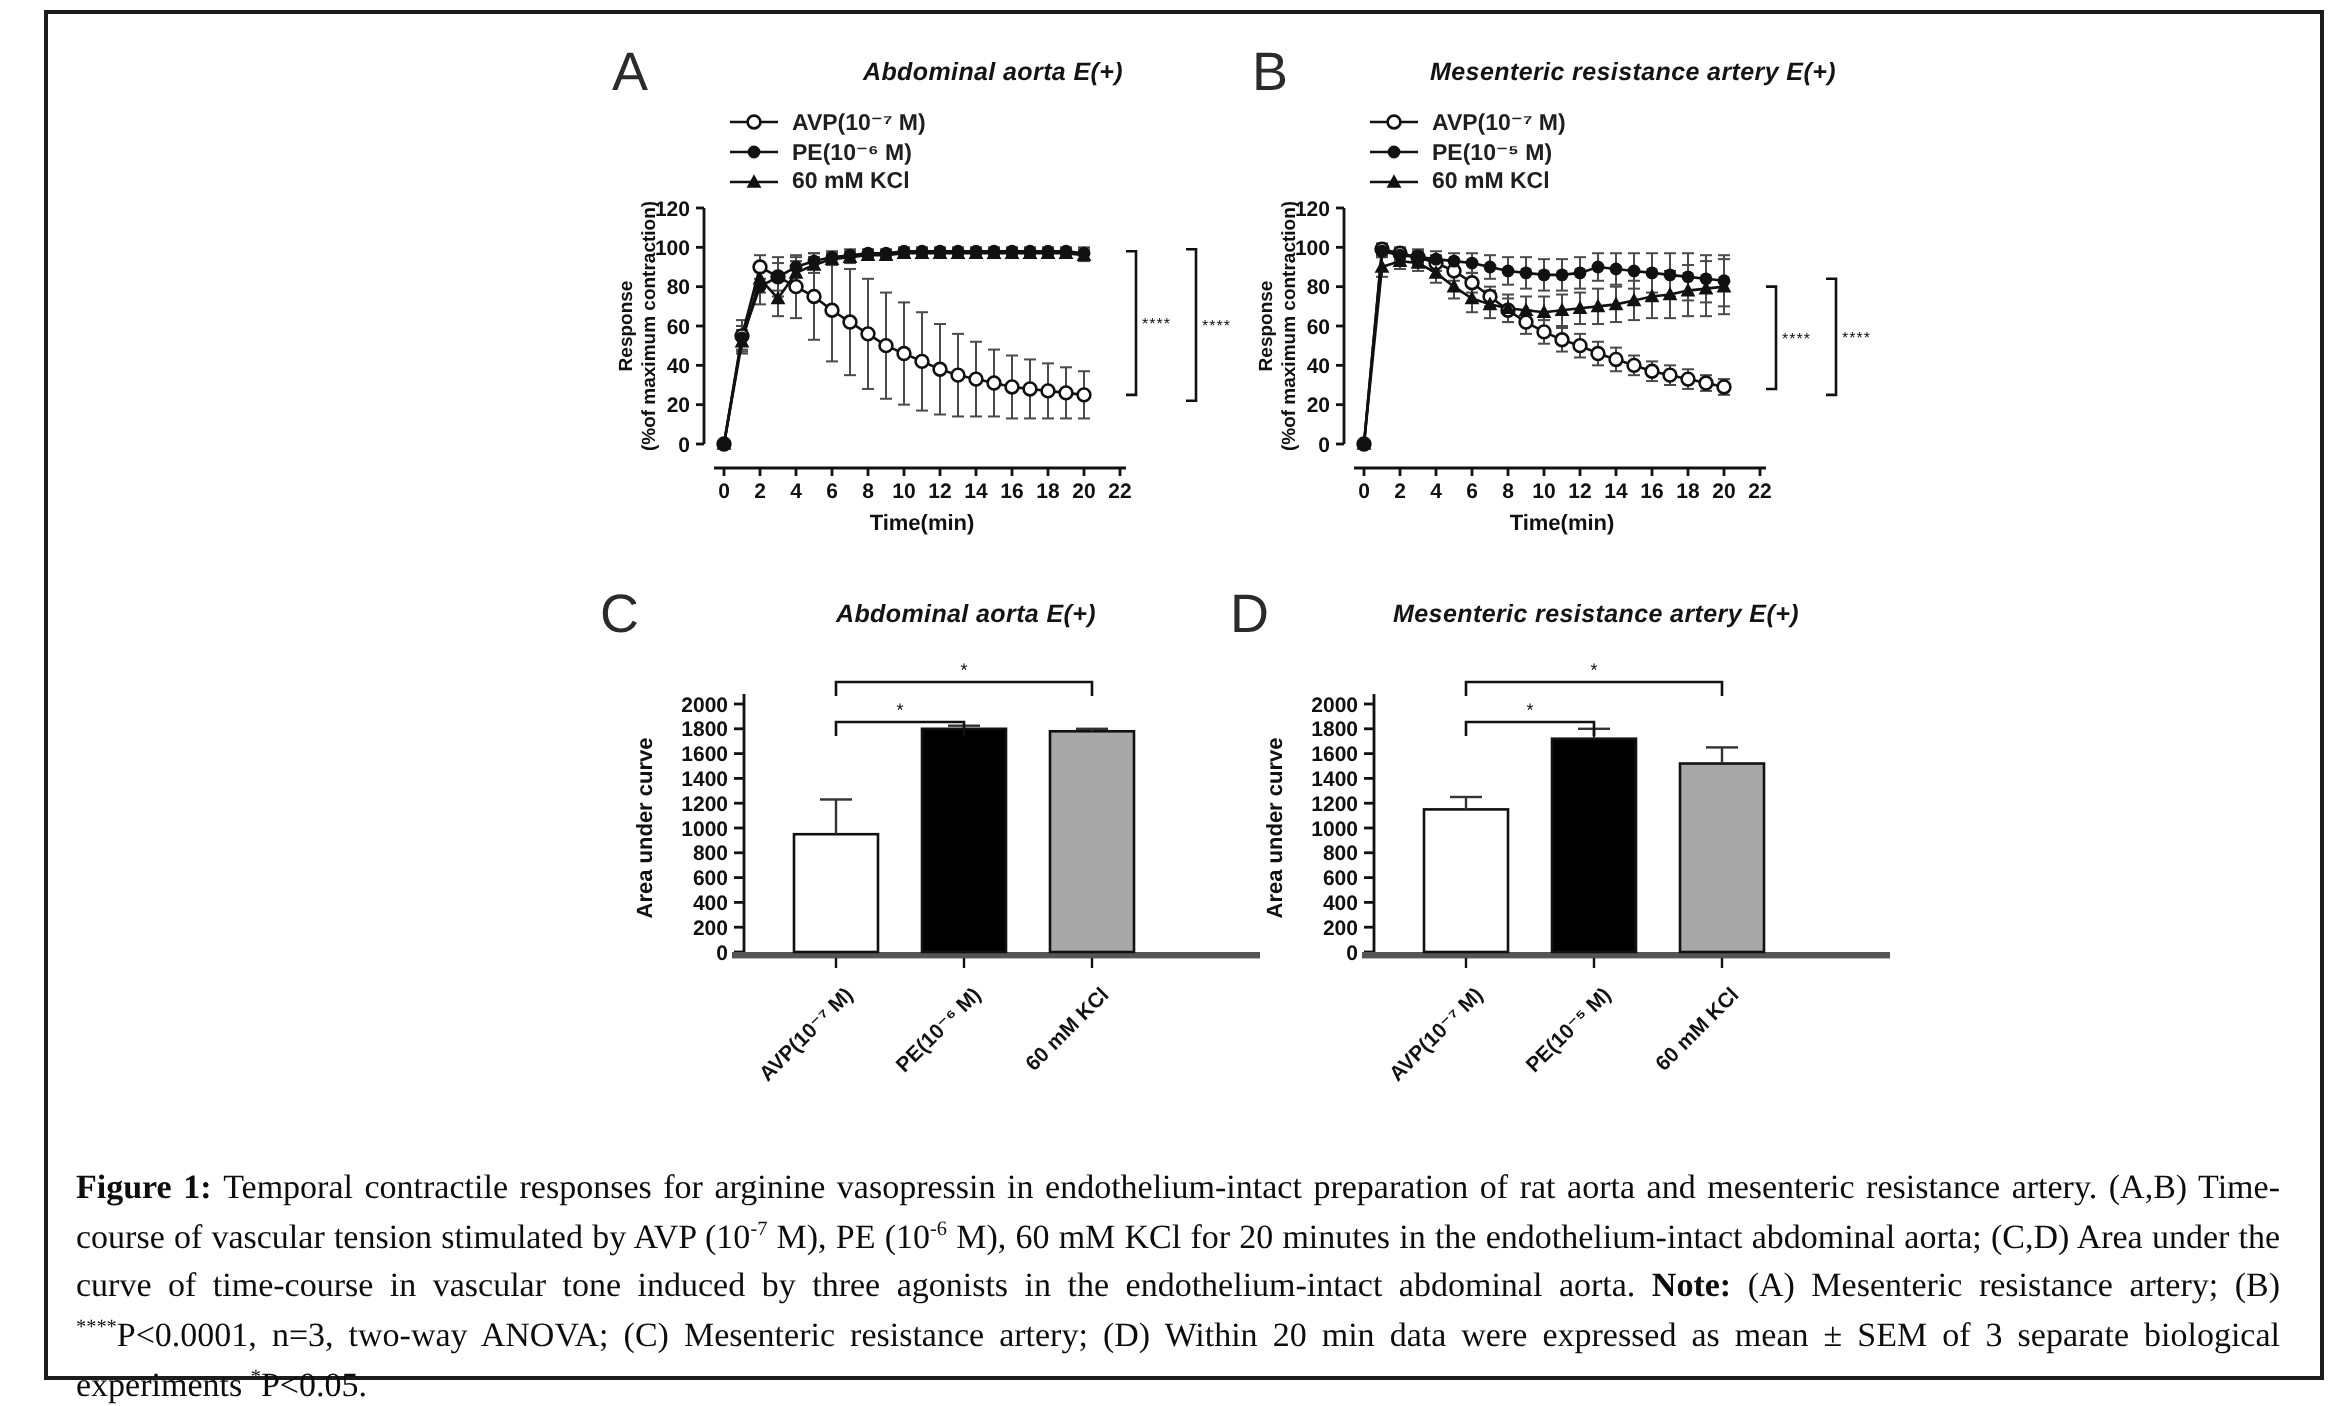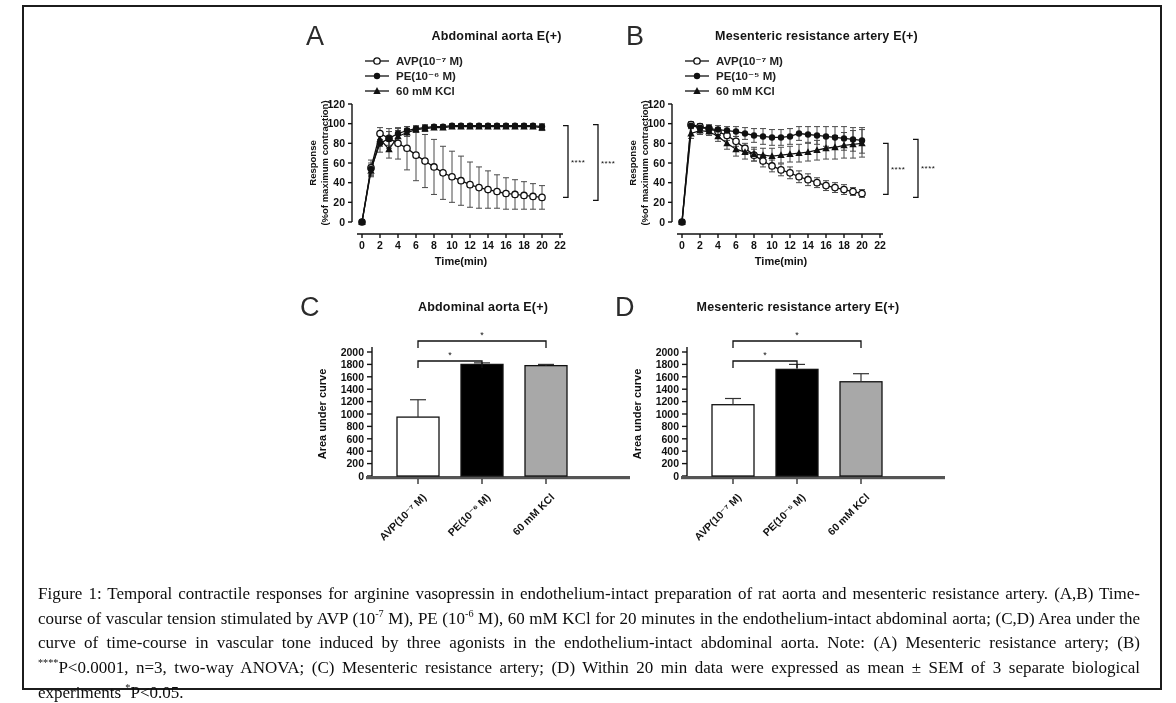--- a/index.html
+++ b/index.html
@@ -1,28 +1,28 @@
 <!DOCTYPE html>
 <html><head>
 <meta charset="utf-8">
 <style>
   html,body{margin:0;padding:0;background:#ffffff;}
   body{position:relative;width:1176px;height:703px;font-family:"Liberation Sans","DejaVu Sans",sans-serif;overflow:hidden;}
   .frame{position:absolute;left:22px;top:5px;width:1140px;height:685px;border:2px solid #1c1c1c;background:#ffffff;box-sizing:border-box;}
   .panel{position:absolute;}
   .panel-header{display:flex;align-items:flex-start;}
   .panel-letter{width:36px;font-size:27px;line-height:1.05;font-weight:400;color:#2b2b2b;}
-  .panel-title{flex:1;text-align:center;font-weight:700;font-size:12.5px;color:#141414;padding-top:7px;letter-spacing:0.2px;}
+  .panel-title{flex:1;text-align:center;font-weight:700;font-size:12.5px;color:#141414;padding-top:7px;letter-spacing:0.2px;font-style:italic;}
   .legend{margin:3px 0 0 58px;}
   .legend-item{display:flex;align-items:center;gap:6px;height:15px;font-size:11.5px;font-weight:600;color:#1f1f1f;white-space:nowrap;}
   svg{display:block;}
   svg text{font-family:"Liberation Sans","DejaVu Sans",sans-serif;fill:#111;}
   .caption{position:absolute;left:38px;top:565px;width:1102px;font-family:"Liberation Serif","DejaVu Serif",serif;font-size:17px;line-height:1.45;color:#0d0d0d;text-align:justify;}
   .caption sup{font-size:60%;line-height:0;}
-  .caption .b{font-weight:400;}
+  .caption .b{font-weight:700;}
 </style>
 </head>
 <body>
 
 <div class="frame"></div>
 
 <div class="panel" id="panel-a" style="left:306px;top:22px;width:345px;">
   <div class="panel-header">
     <div class="panel-letter">A</div>
     <div class="panel-title">Abdominal aorta E(+)</div>

